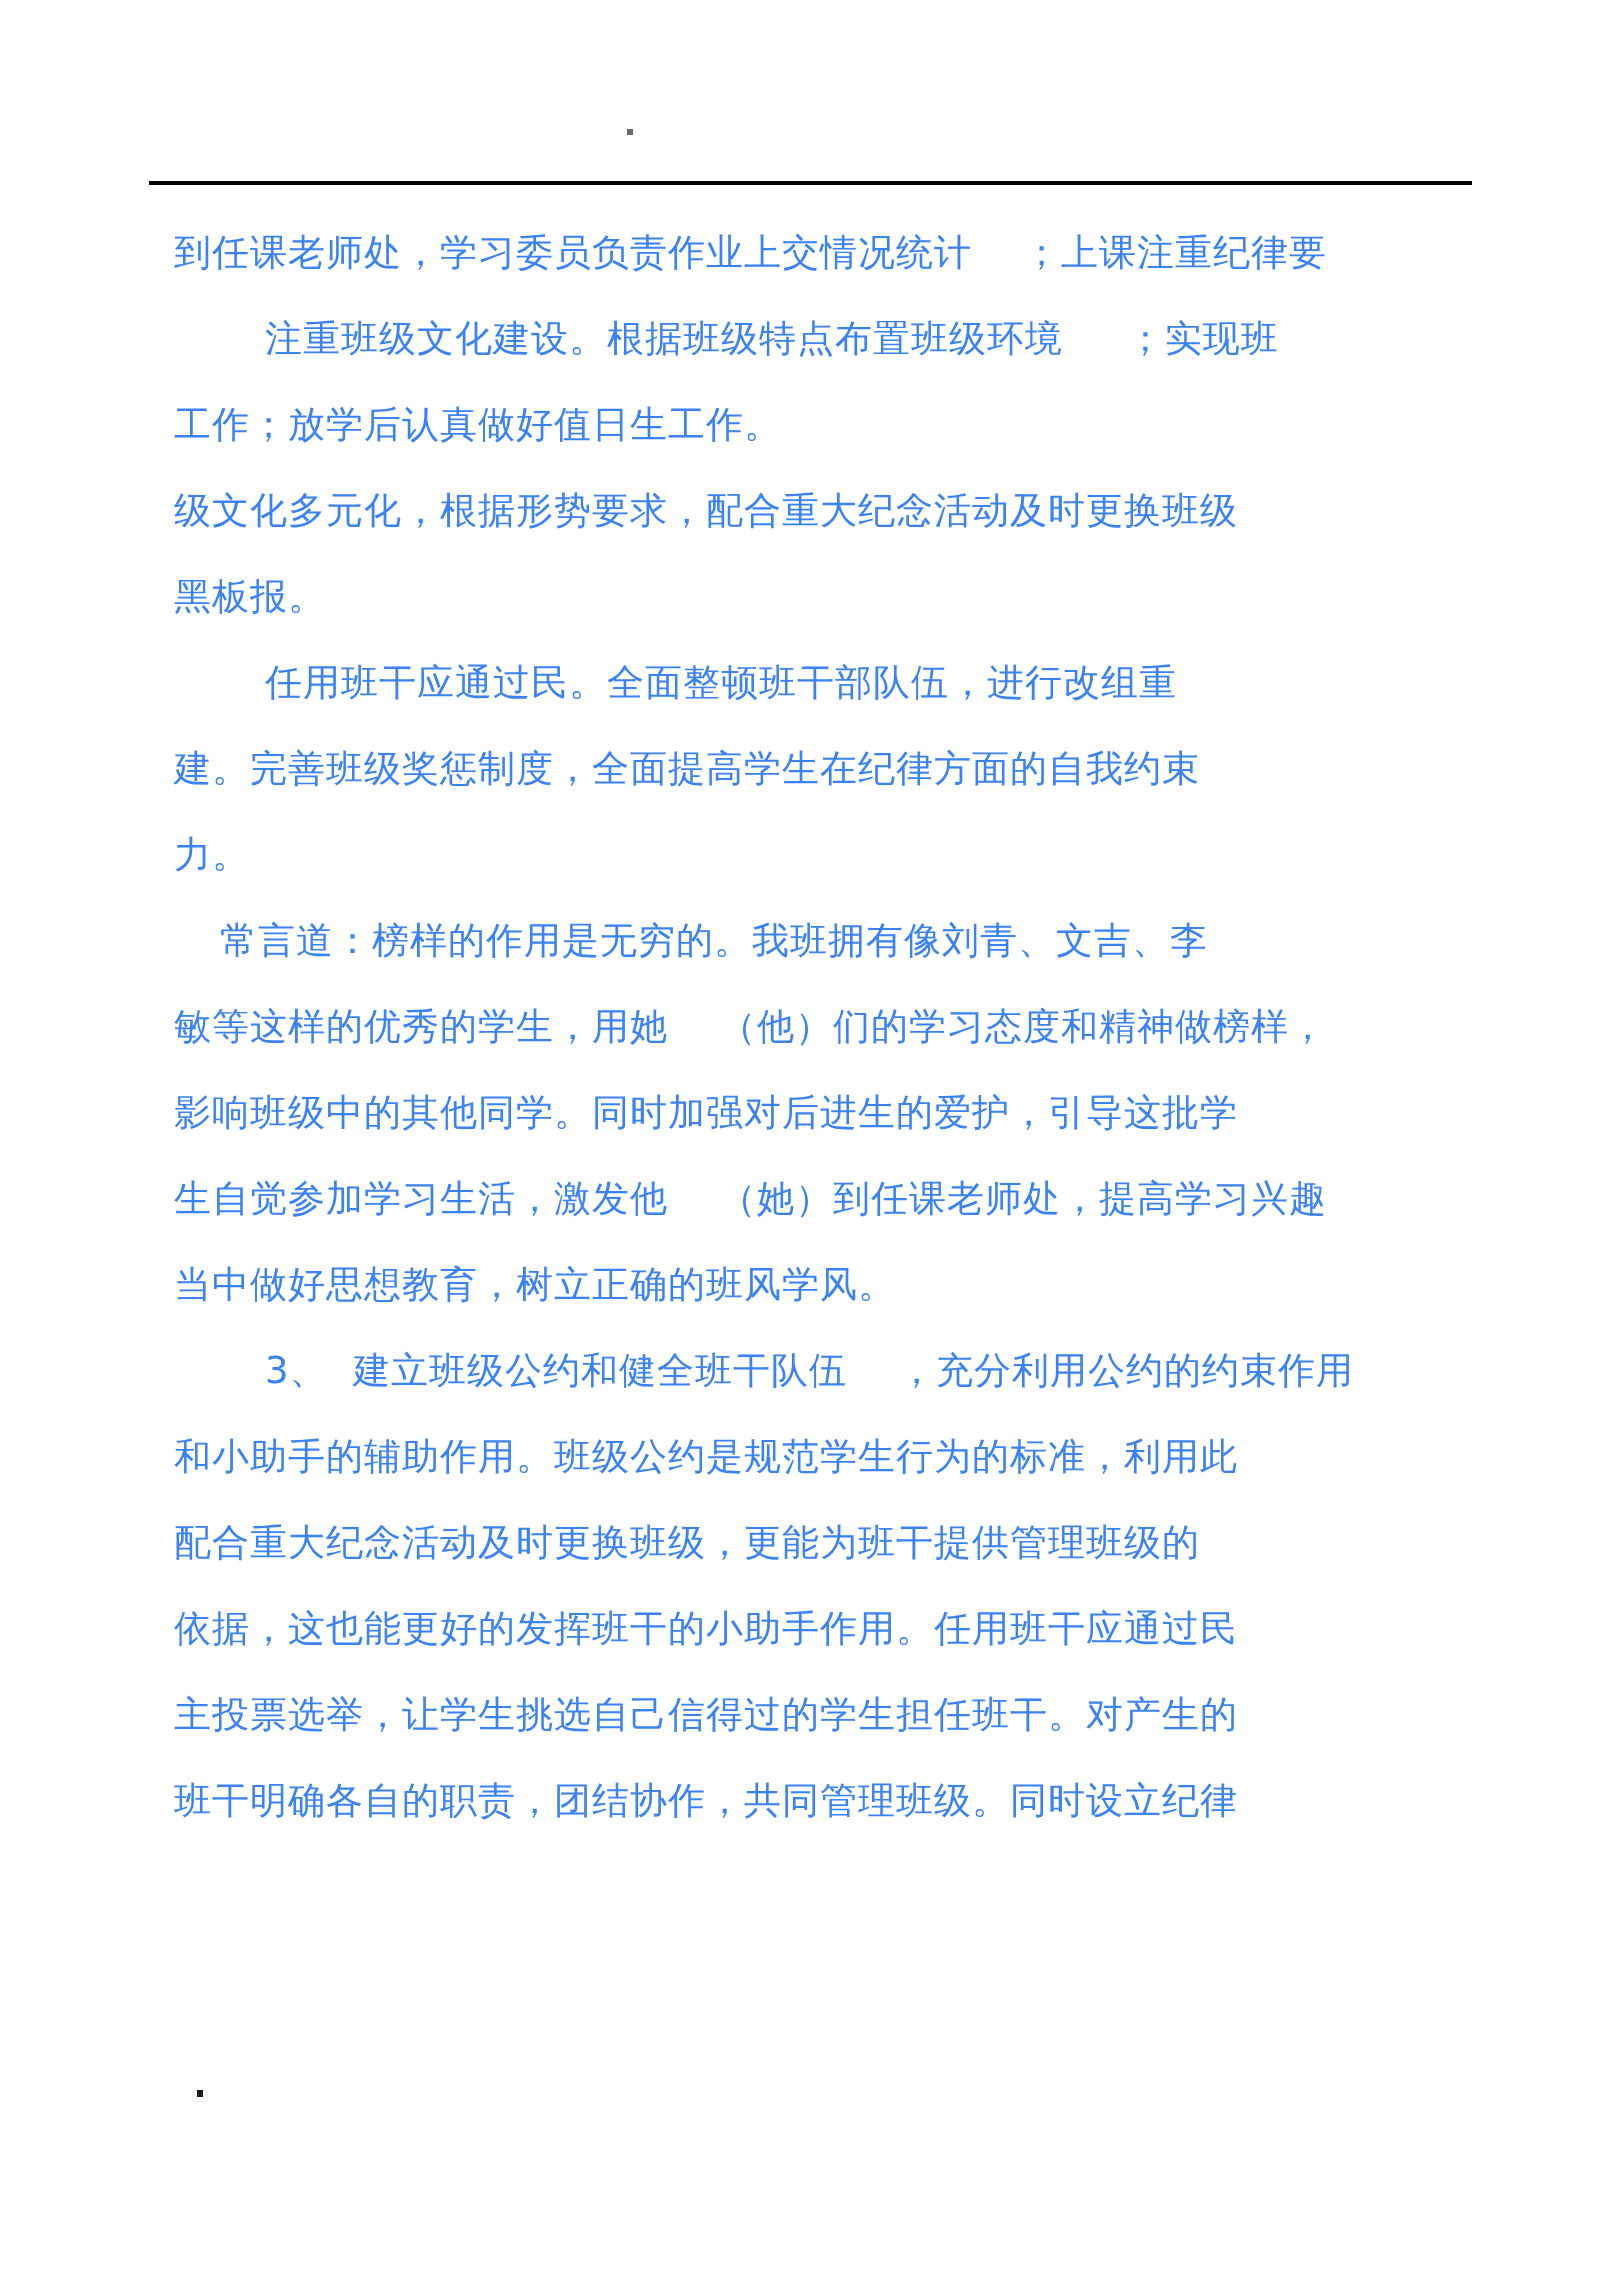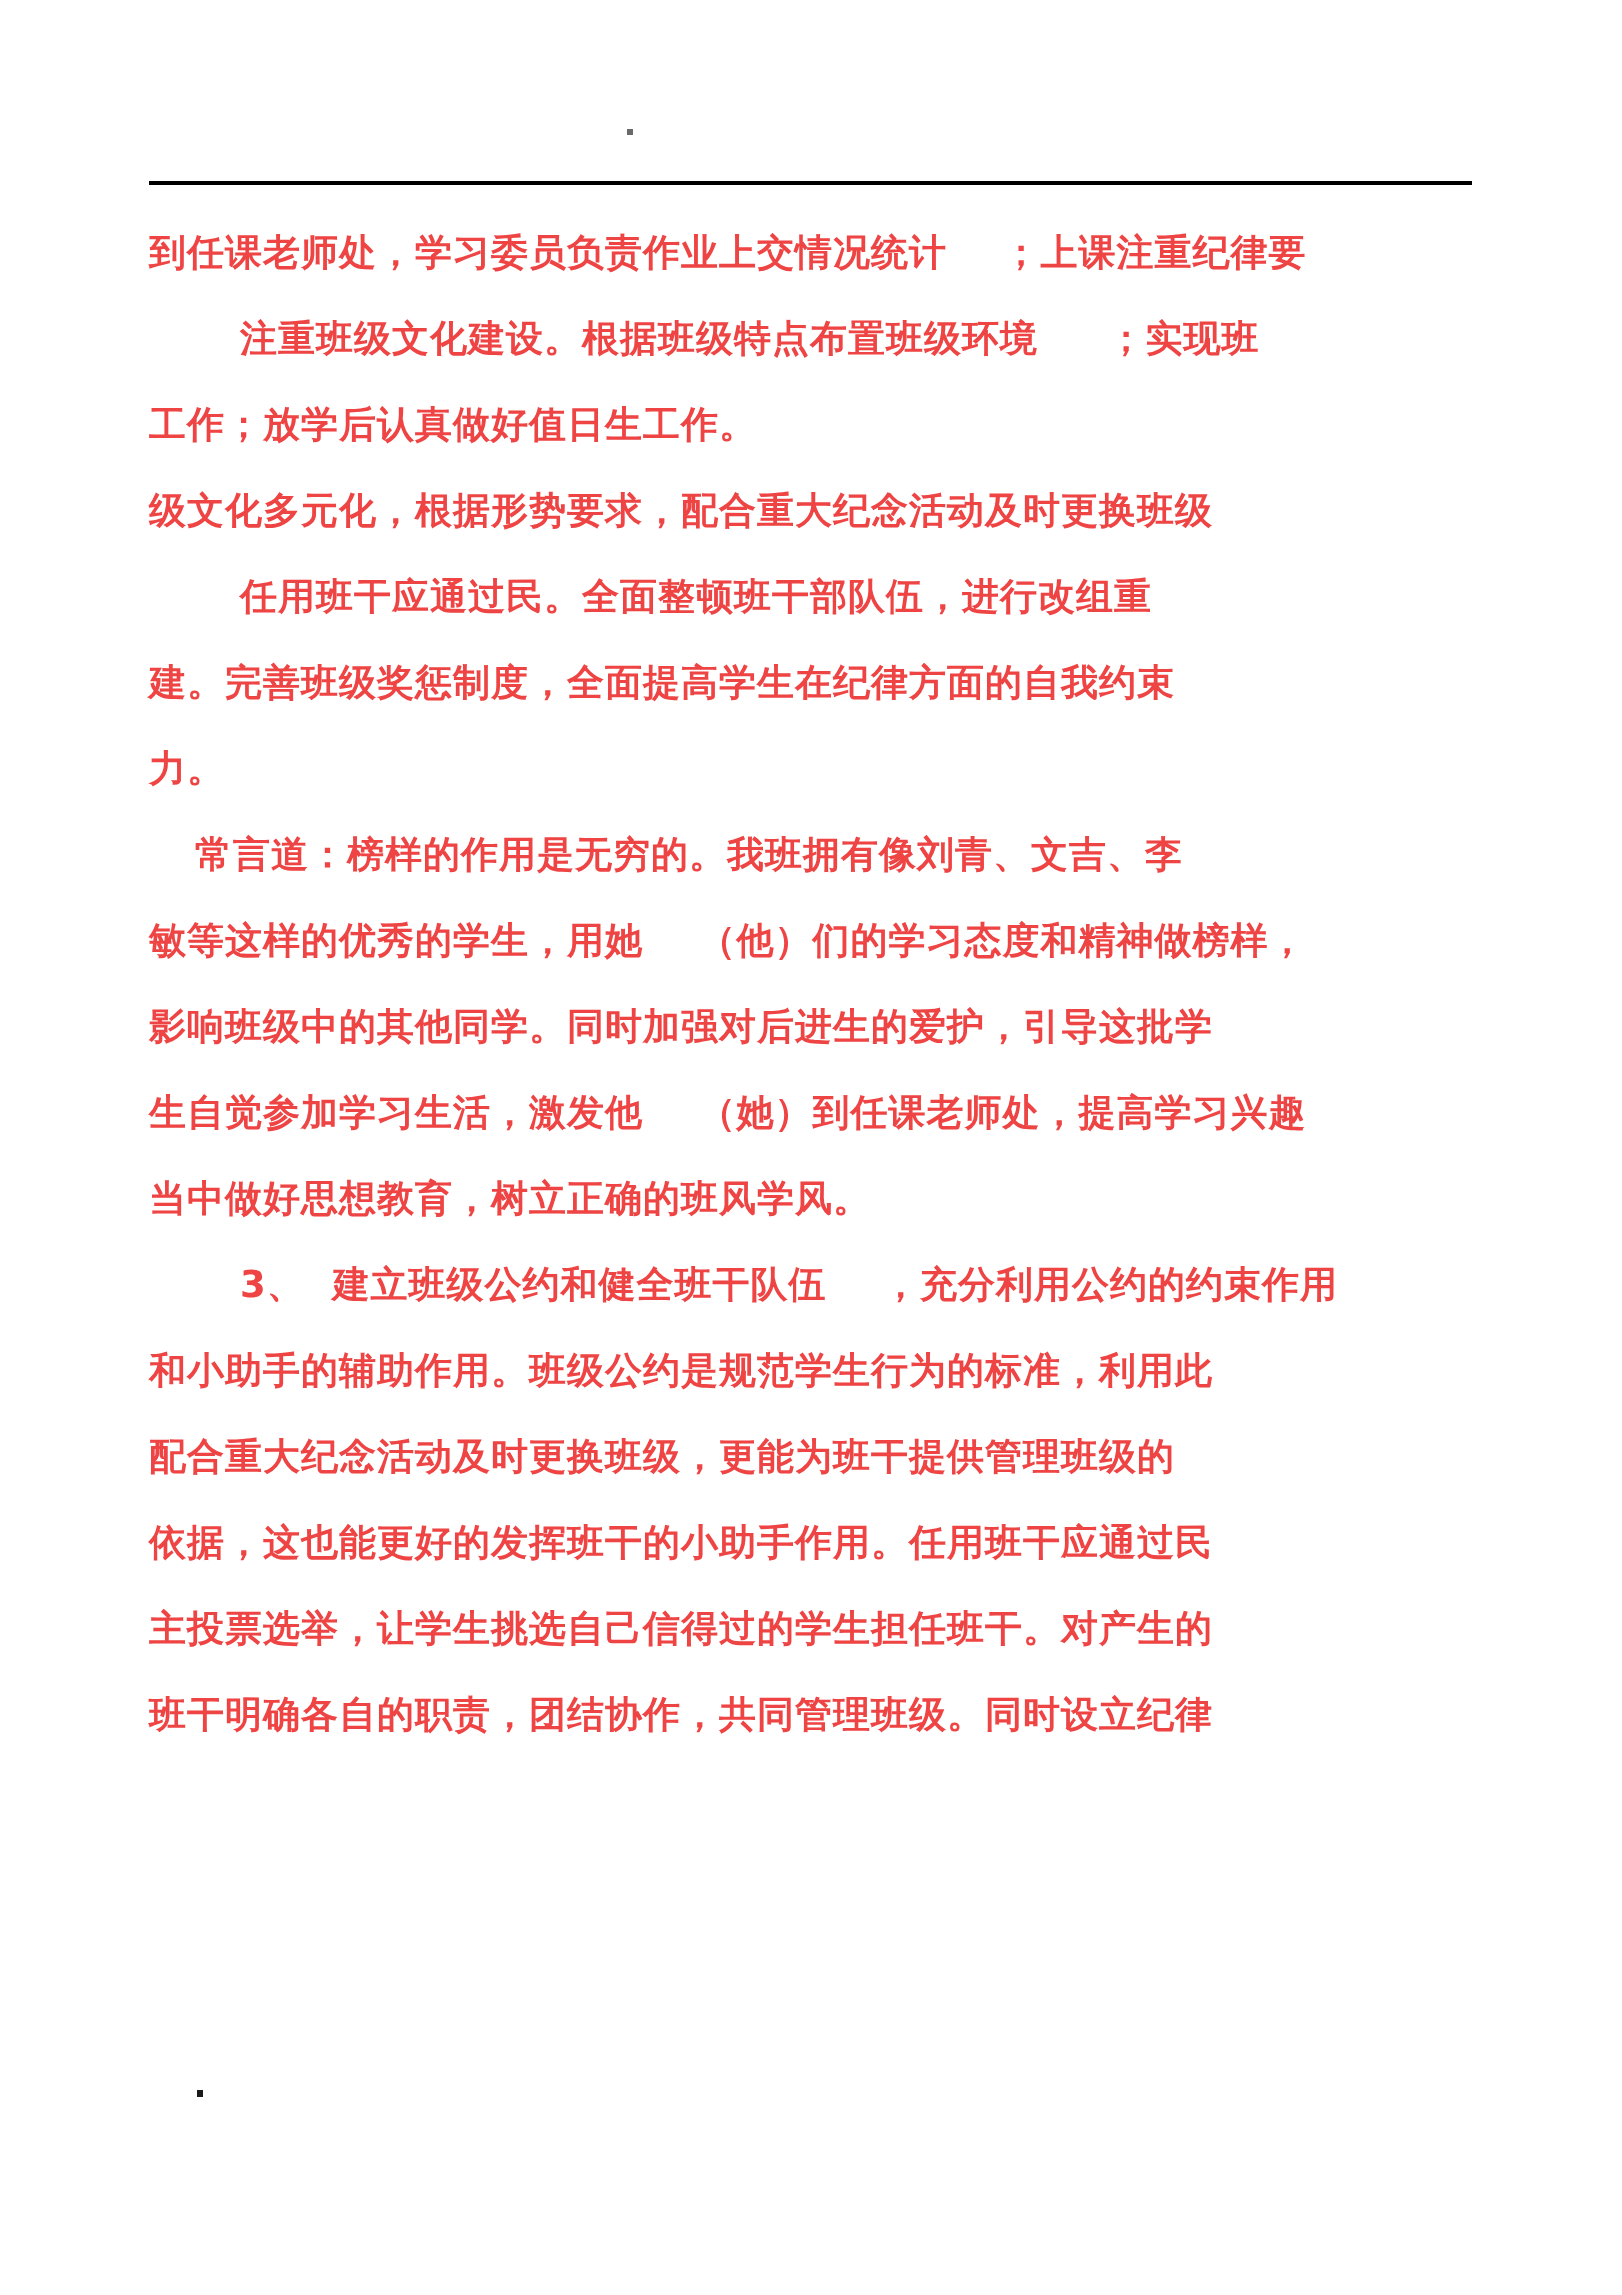--- a/index.html
+++ b/index.html
@@ -54,24 +54,25 @@
     left: 149px;
     top: 210px;
     width: 1335px;
   }
 
   .line {
     height: 86px;
     line-height: 86px;
     white-space: pre;
     font-size: 37px;
-    color: #ef4444;
+    color: #3b82f6;
     letter-spacing: 1px;
-    font-weight: 700;
+    font-weight: 400;
     font-family: "DejaVu Sans", "Liberation Sans", sans-serif;
+    margin-left: 25px;
   }
   .line.indent-1 { padding-left: 91px; }
   .line.indent-2 { padding-left: 46px; }
   .line.indent-num { padding-left: 91px; }
 
   
   .footer-zone {
     position: absolute;
     left: 0;
     top: 2036px;
@@ -95,20 +96,21 @@
   <div class="header-zone">
     <div class="header-mark"></div>
     <div class="header-rule"></div>
   </div>
 
   <div class="body-block">
       <div class="line">到任课老师处，学习委员负责作业上交情况统计    ；上课注重纪律要</div>
       <div class="line indent-1">注重班级文化建设。根据班级特点布置班级环境     ；实现班</div>
       <div class="line">工作；放学后认真做好值日生工作。</div>
       <div class="line">级文化多元化，根据形势要求，配合重大纪念活动及时更换班级</div>
+      <div class="line">黑板报。</div>
       <div class="line indent-1">任用班干应通过民。全面整顿班干部队伍，进行改组重</div>
       <div class="line">建。完善班级奖惩制度，全面提高学生在纪律方面的自我约束</div>
       <div class="line">力。</div>
       <div class="line indent-2">常言道：榜样的作用是无穷的。我班拥有像刘青、文吉、李</div>
       <div class="line">敏等这样的优秀的学生，用她    （他）们的学习态度和精神做榜样，</div>
       <div class="line">影响班级中的其他同学。同时加强对后进生的爱护，引导这批学</div>
       <div class="line">生自觉参加学习生活，激发他    （她）到任课老师处，提高学习兴趣</div>
       <div class="line">当中做好思想教育，树立正确的班风学风。</div>
       <div class="line indent-num">3、  建立班级公约和健全班干队伍    ，充分利用公约的约束作用</div>
       <div class="line">和小助手的辅助作用。班级公约是规范学生行为的标准，利用此</div>

